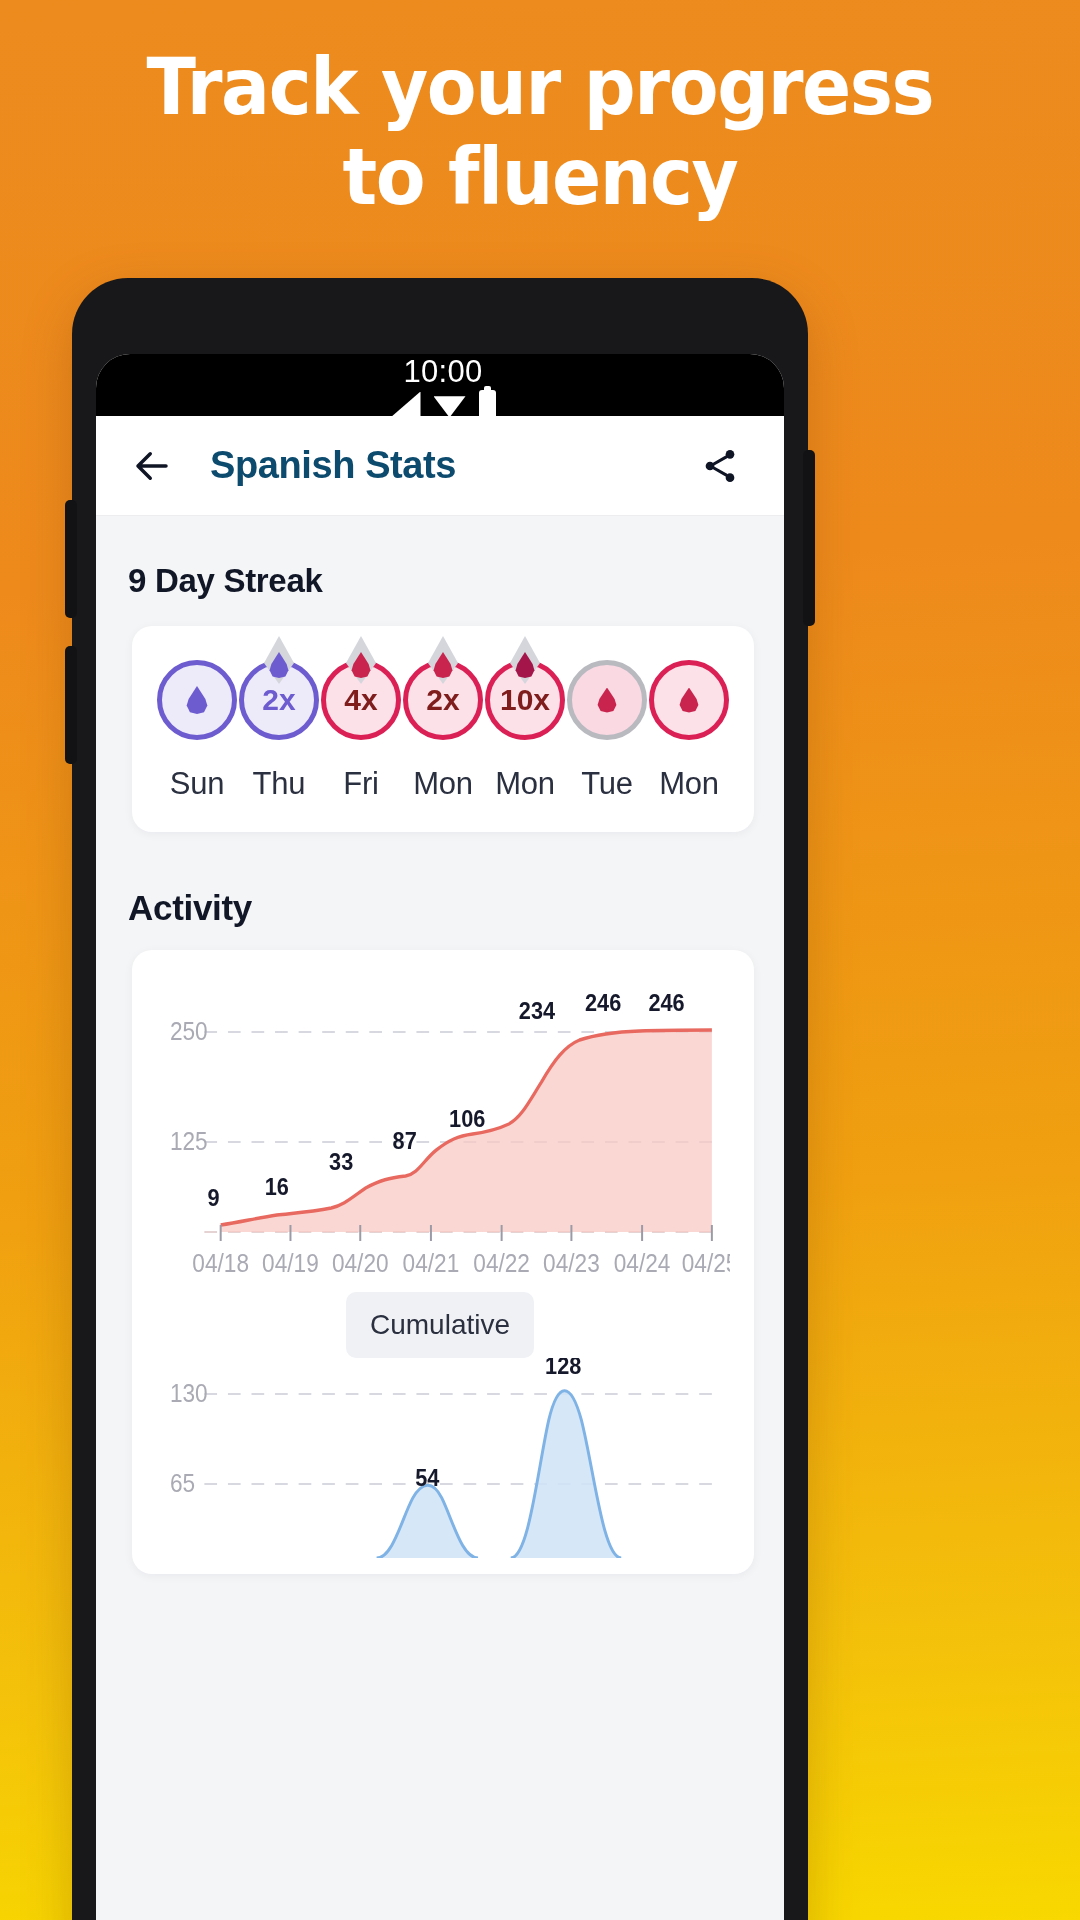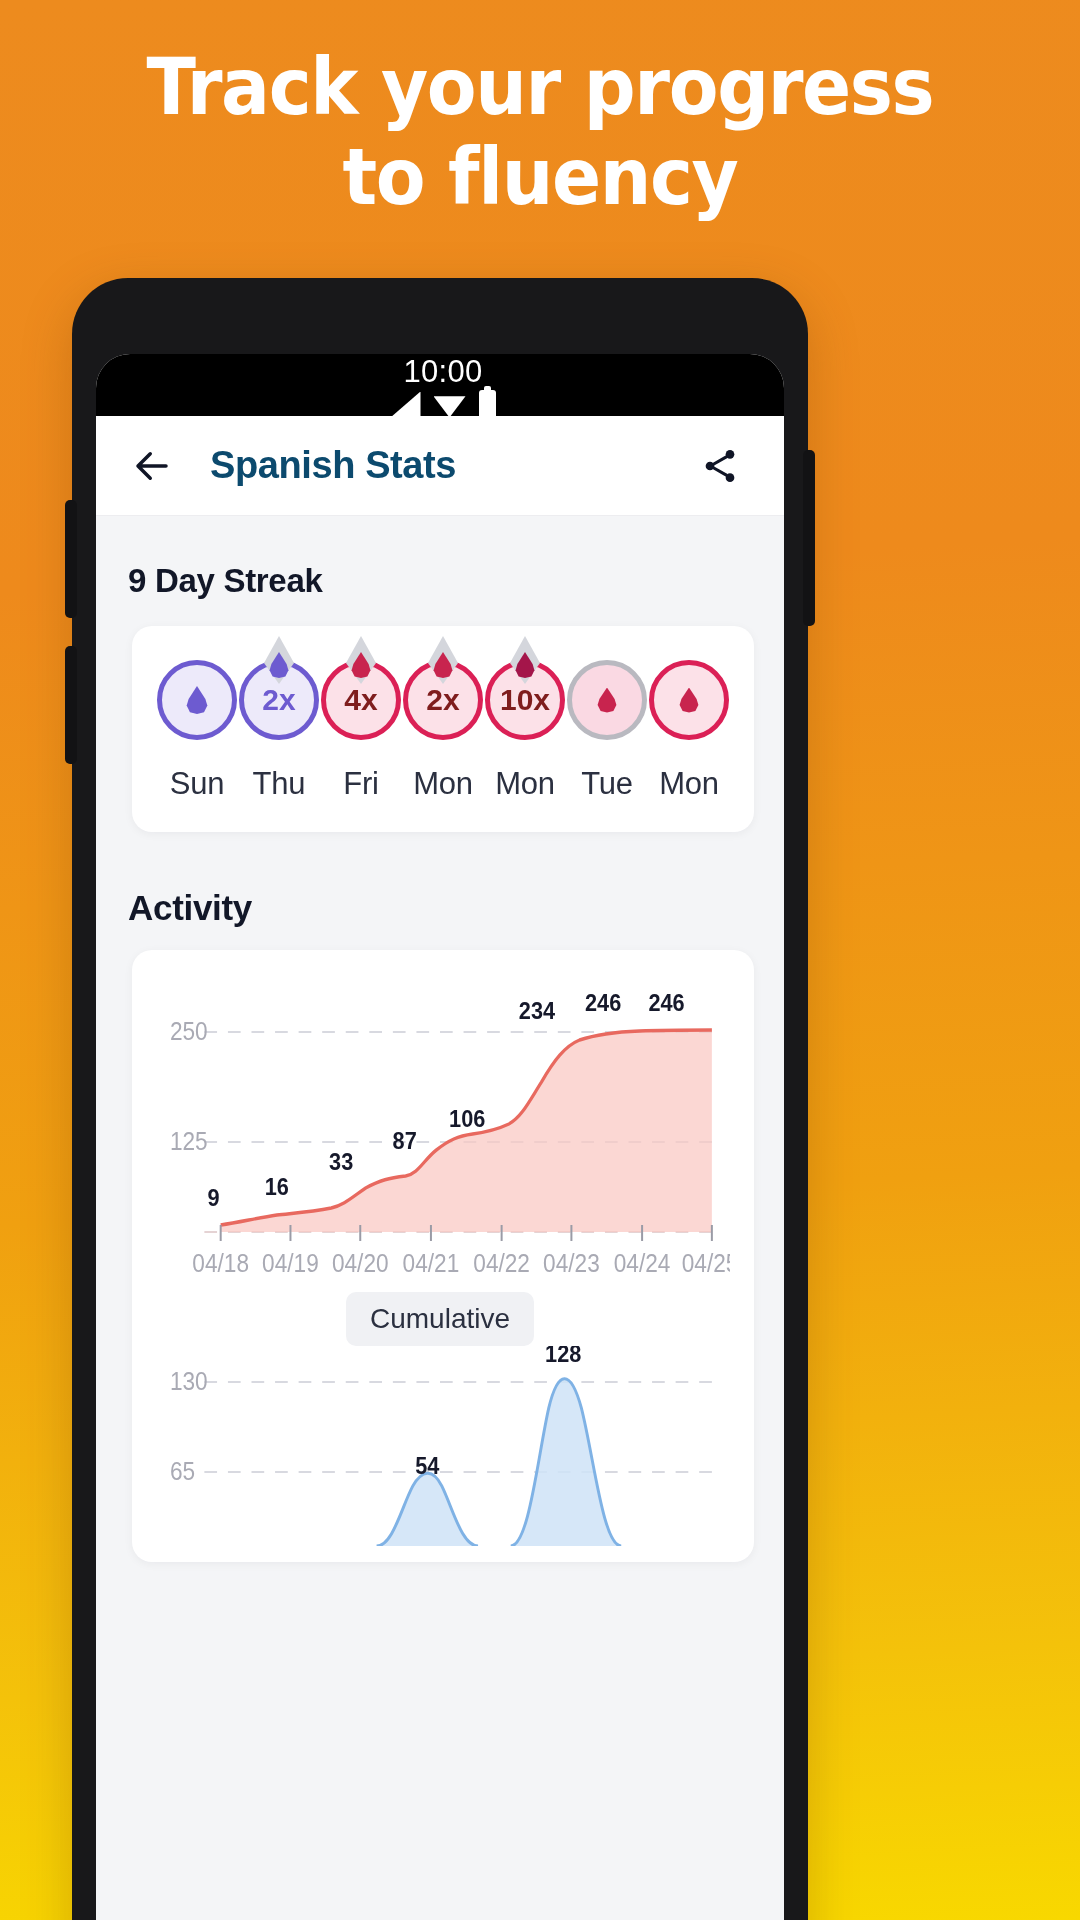--- a/index.html
+++ b/index.html
@@ -141,21 +141,21 @@
   .chart-card { padding:34px 24px 16px 18px; margin-top:22px; }
   .chart-box { position:relative; width:100%; height:300px; }
   .chart-box svg { display:block; width:100%; height:100%; }
   .axis-label { font-size:25px; fill:#A9AAB4; font-family:"Liberation Sans", sans-serif; }
   .dlabel { font-size:24px; font-weight:bold; fill:#16192B; font-family:"Liberation Sans", sans-serif; }
   .xtick { font-size:25px; fill:#A9AAB4; font-family:"Liberation Sans", sans-serif; }
 
   .chip-row { display:flex; justify-content:center; margin-top:8px; }
   .chip {
     background:#F0F1F4; color:#2B3040;
-    font-size:28px; padding:11px 24px; border-radius:10px;
+    font-size:28px; padding:17px 24px; border-radius:10px;
   }
 </style>
 </head>
 <body>
 
 <div class="headline">
   <span>Track your progress</span>
   <span class="l2">to fluency</span>
 </div>
 

